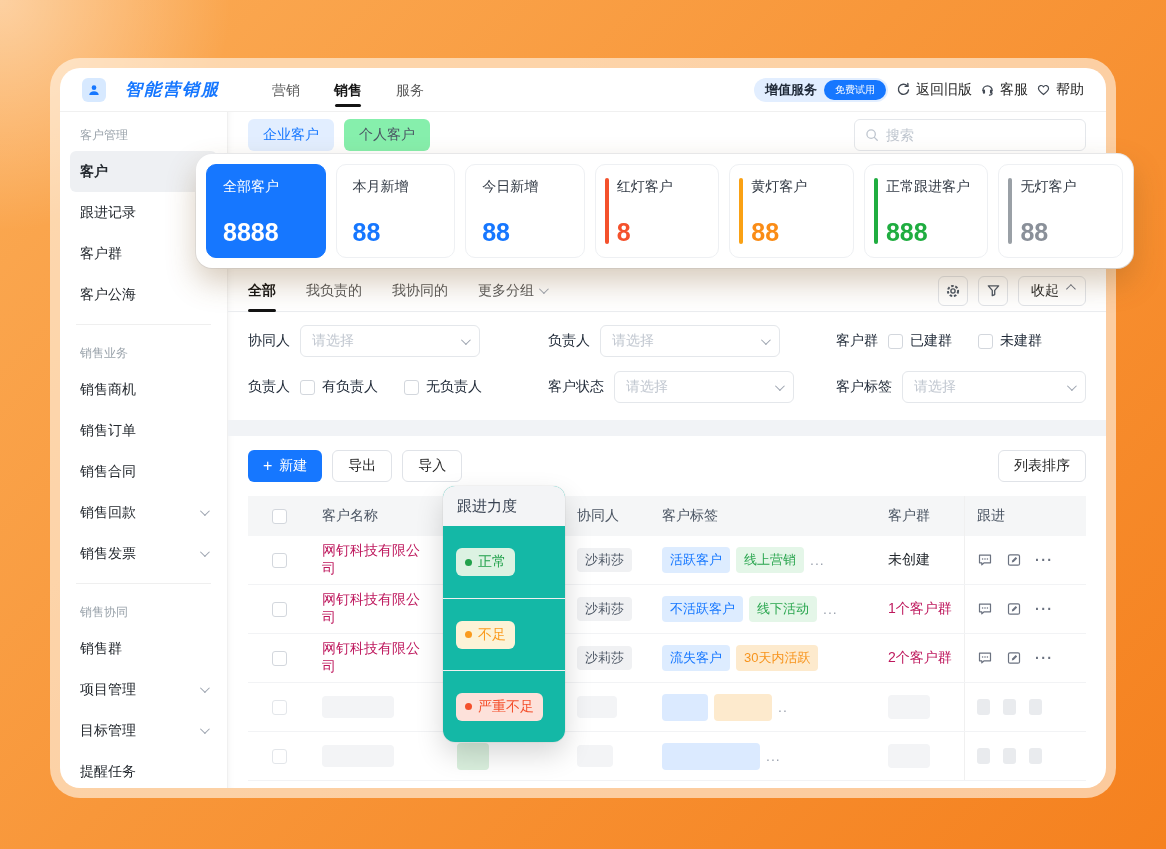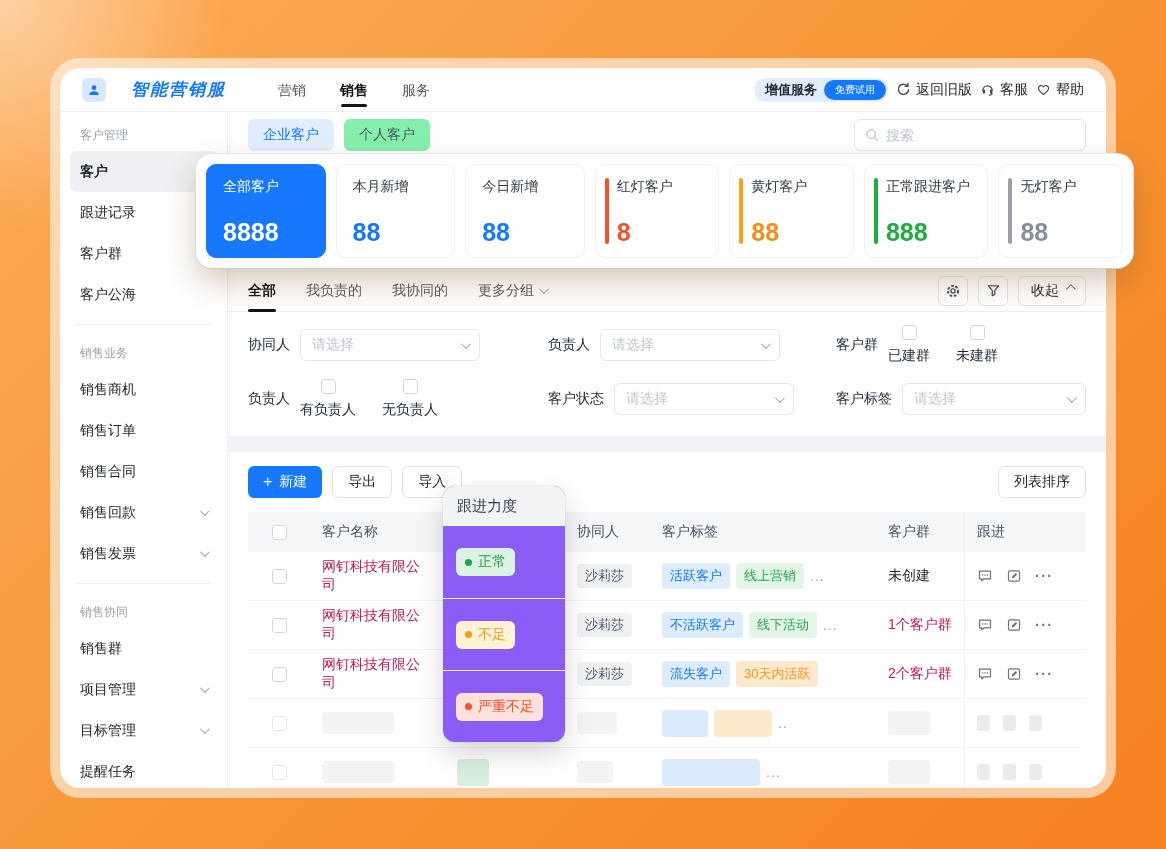--- a/index.html
+++ b/index.html
@@ -12,21 +12,21 @@
       linear-gradient(135deg,#fbab55 0%,#f8973a 45%,#f5811f 100%);
   }
   .frame { position:absolute; left:50px; top:58px; width:1066px; height:740px;
     background:rgba(255,246,232,.62); border-radius:30px; }
   .window { position:absolute; left:60px; top:68px; width:1046px; height:720px;
     background:#fff; border-radius:20px; overflow:hidden; display:flex; flex-direction:column; }
 
   
   .topbar { height:44px; min-height:44px; border-bottom:1px solid #f0f0f0;
     display:flex; align-items:center; padding:0 22px; }
-  .logo { display:flex; align-items:center; gap:25px; }
+  .logo { display:flex; align-items:center; gap:19px; }
   .logo-badge { width:24px; height:24px; border-radius:6px; background:#d7e9ff; color:#1677ff;
     display:flex; align-items:center; justify-content:center; }
   .logo-title { color:#1677ff; font-weight:bold; font-size:17px; letter-spacing:2px; font-style:italic; }
   .nav { display:flex; gap:34px; margin-left:52px; height:44px; }
   .nav-item { font-size:14px; color:#595959; line-height:44px; position:relative; cursor:pointer; }
   .nav-item.active { color:#141414; font-weight:bold; }
   .nav-item.active::after { content:""; position:absolute; left:50%; transform:translateX(-50%);
     bottom:5px; width:26px; height:3px; background:#141414; border-radius:2px; }
   .topbar-right { margin-left:auto; display:flex; align-items:center; gap:8px; }
   .vas-pill { display:flex; align-items:center; gap:7px; background:#e2eeff; border-radius:14px;
@@ -74,21 +74,21 @@
     padding:0 12px; display:flex; align-items:center; gap:7px; font-size:14px; color:#262626; cursor:pointer; background:#fff; }
 
   .filter-area { padding:13px 20px 17px; display:flex; flex-direction:column; gap:14px; }
   .filter-row { display:flex; align-items:center; }
   .f-col { display:flex; align-items:center; gap:10px; }
   .f-col.w1 { width:300px; } .f-col.w2 { width:288px; } .f-col.w3 { flex:1; }
   .f-label { font-size:14px; color:#1f2937; white-space:nowrap; }
   .f-select { width:180px; height:32px; border:1px solid #e4e7eb; border-radius:6px;
     display:flex; align-items:center; justify-content:space-between; padding:0 11px;
     font-size:14px; color:#c1c7d0; cursor:pointer; background:#fff; }
-  .f-check { display:flex; align-items:center; gap:7px; font-size:14px; color:#1f2937; margin-right:16px; cursor:pointer;flex-direction:column; }
+  .f-check { display:flex; align-items:center; gap:7px; font-size:14px; color:#1f2937; margin-right:16px; cursor:pointer; }
   .checkbox { width:15px; height:15px; border:1px solid #d3d7dd; border-radius:3px; background:#fff; }
 
   .gap-band { height:16px; min-height:16px; background:#f1f3f6; }
 
   .table-area { padding:14px 20px 0; display:flex; flex-direction:column; }
   .action-row { display:flex; align-items:center; }
   .btn { height:32px; border-radius:6px; font-size:14px; display:flex; align-items:center;
     padding:0 15px; cursor:pointer; }
   .btn-primary { background:#1677ff; color:#fff; gap:7px; }
   .btn-plain { background:#fff; border:1px solid #e0e3e8; color:#262626; margin-left:10px; }
@@ -132,21 +132,21 @@
   .stat-value { font-size:25px; font-weight:bold; line-height:1; }
   .stat-card.primary .stat-label, .stat-card.primary .stat-value { color:#fff; }
   .stat-card.barred { padding-left:21px; }
   .stat-card.barred::before { content:""; position:absolute; left:9px; top:13px; bottom:13px;
     width:4px; border-radius:2px; background:var(--bar); }
   .v-blue { color:#1677ff; } .v-red { color:#f4512c; } .v-orange { color:#fa8c16; }
   .v-green { color:#1fad40; } .v-gray { color:#8a9099; }
 
   
   .popup-float { position:absolute; left:443px; top:486px; width:122px; z-index:15;
-    background:#8b5cf6; border-radius:12px; overflow:hidden;
+    background:#14b8a6; border-radius:12px; overflow:hidden;
     box-shadow:0 12px 28px rgba(0,0,0,.16), 0 0 0 1px rgba(0,0,0,.03); }
   .popup-head { height:40px; background:#f3f4f6; display:flex; align-items:center;
     padding:0 14px; font-size:15px; color:#374151; }
   .popup-cell { height:72px; display:flex; align-items:center; padding:0 13px; cursor:pointer; }
   .popup-cell + .popup-cell { border-top:1px solid #f0f0f0; }
   .effort-tag { display:flex; align-items:center; gap:6px; padding:5px 9px; border-radius:6px; font-size:14px; }
   .effort-tag .dot { width:7px; height:7px; border-radius:50%; background:currentColor; }
   .effort-green { background:#dcf2e2; color:#22a14b; }
   .effort-yellow { background:#fcf3d7; color:#fa9b1e; }
   .effort-red { background:#fde1da; color:#f4502c; }

